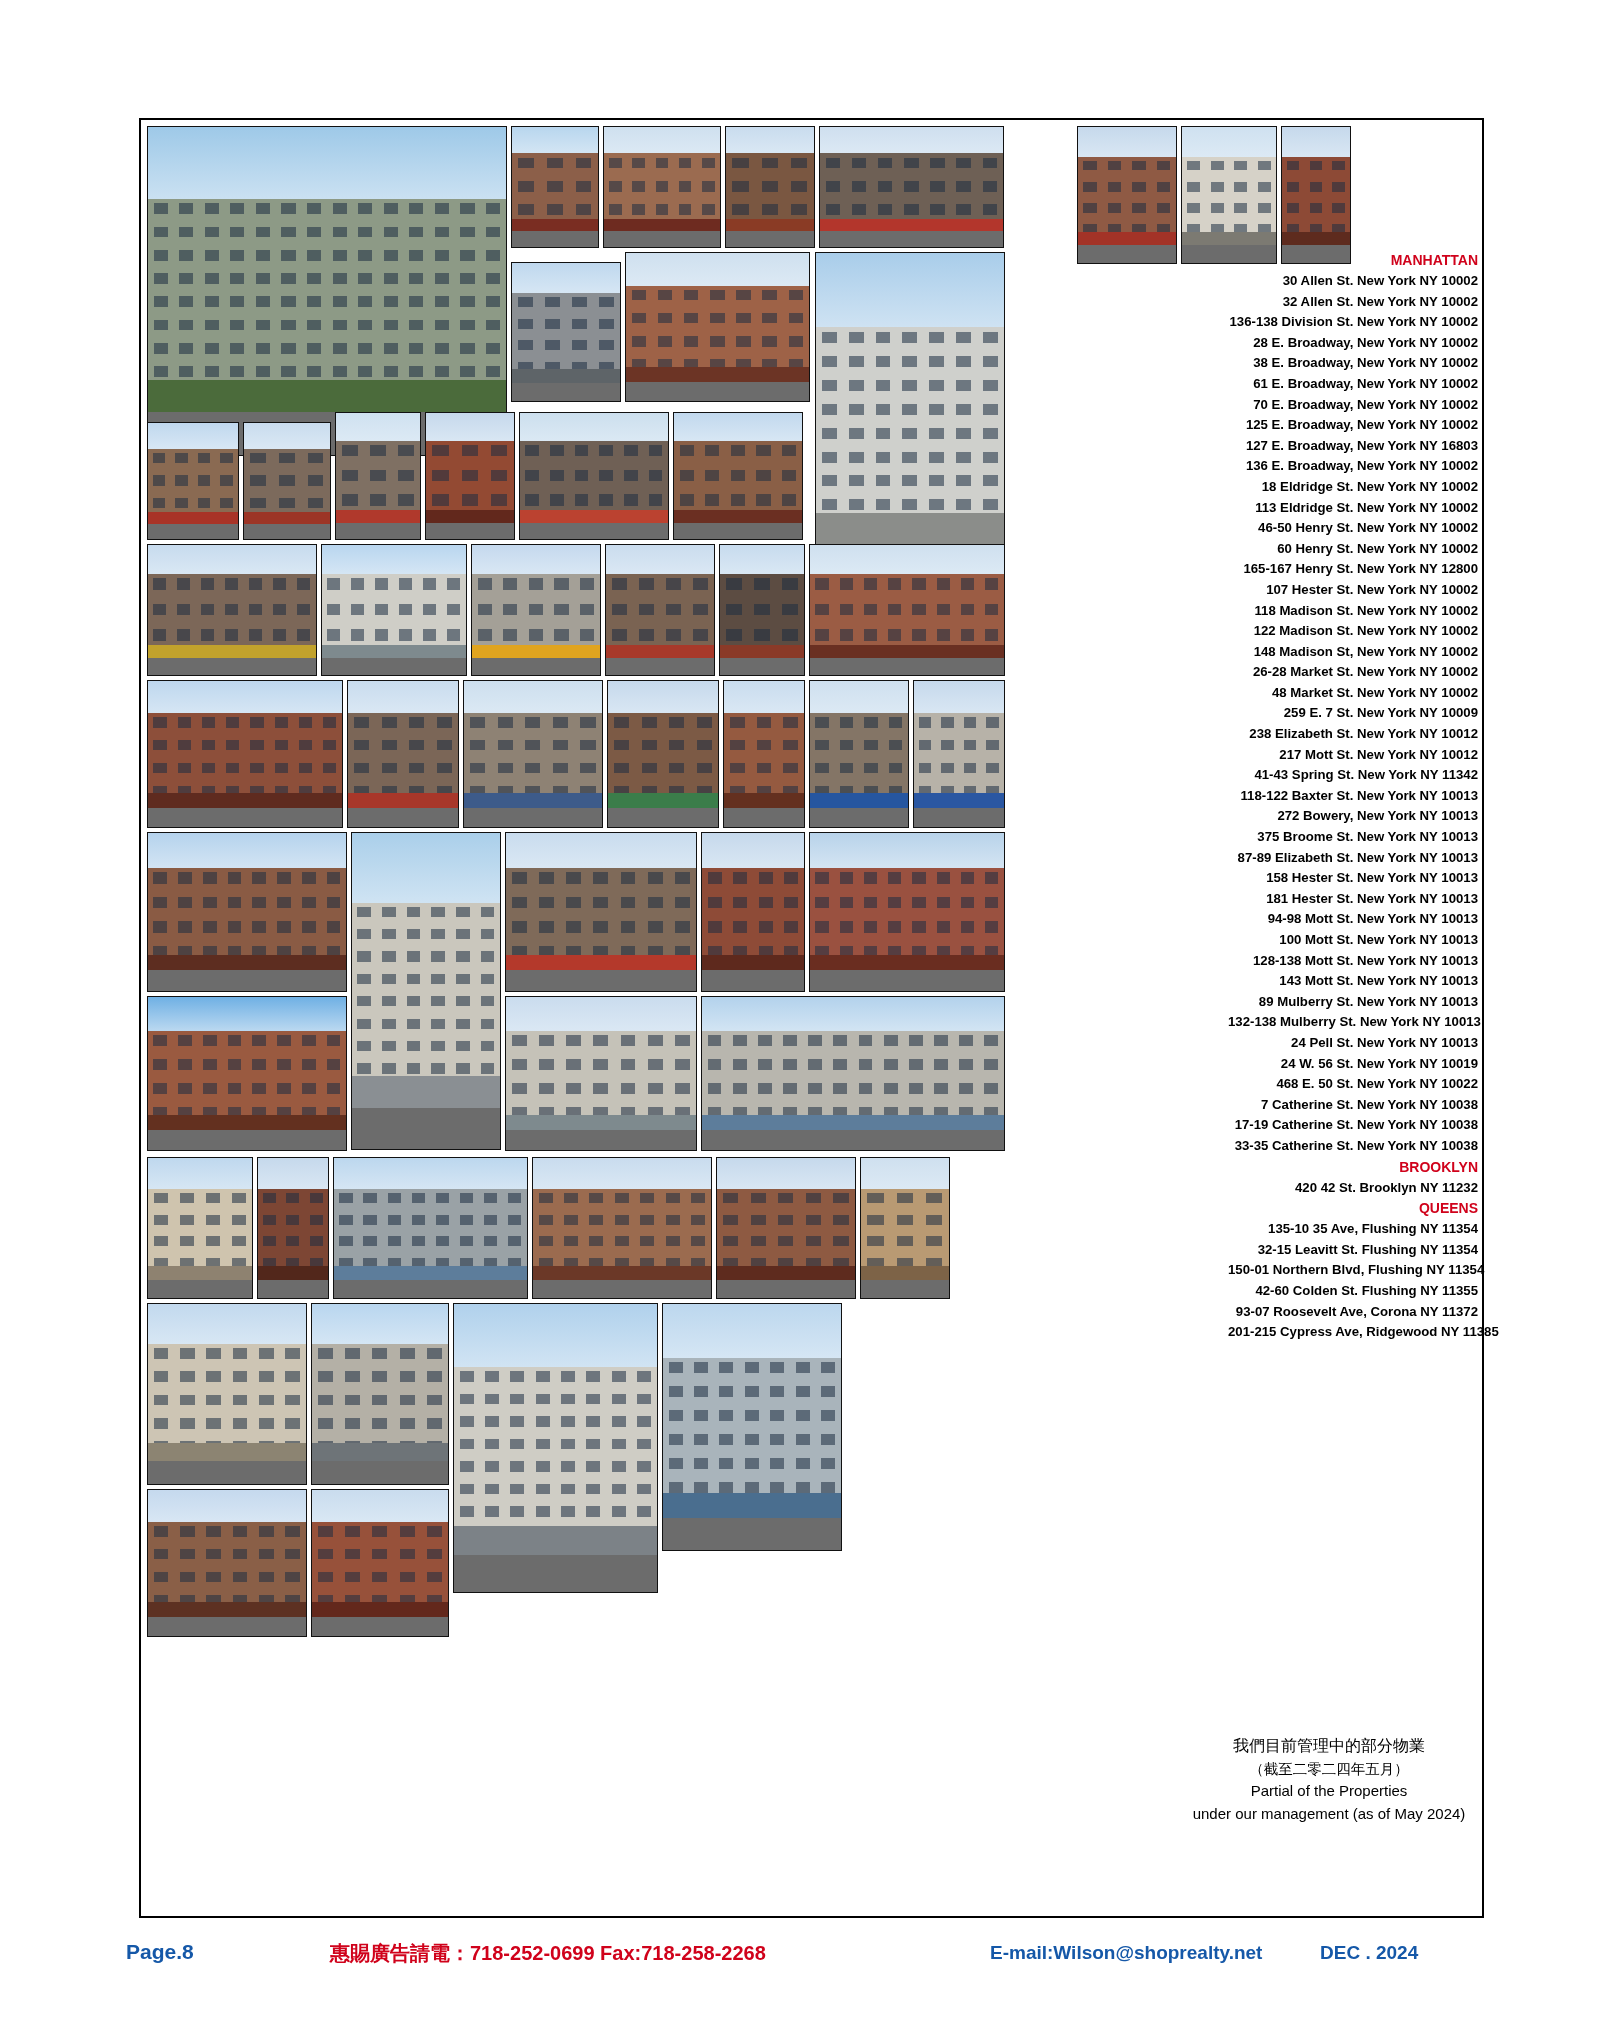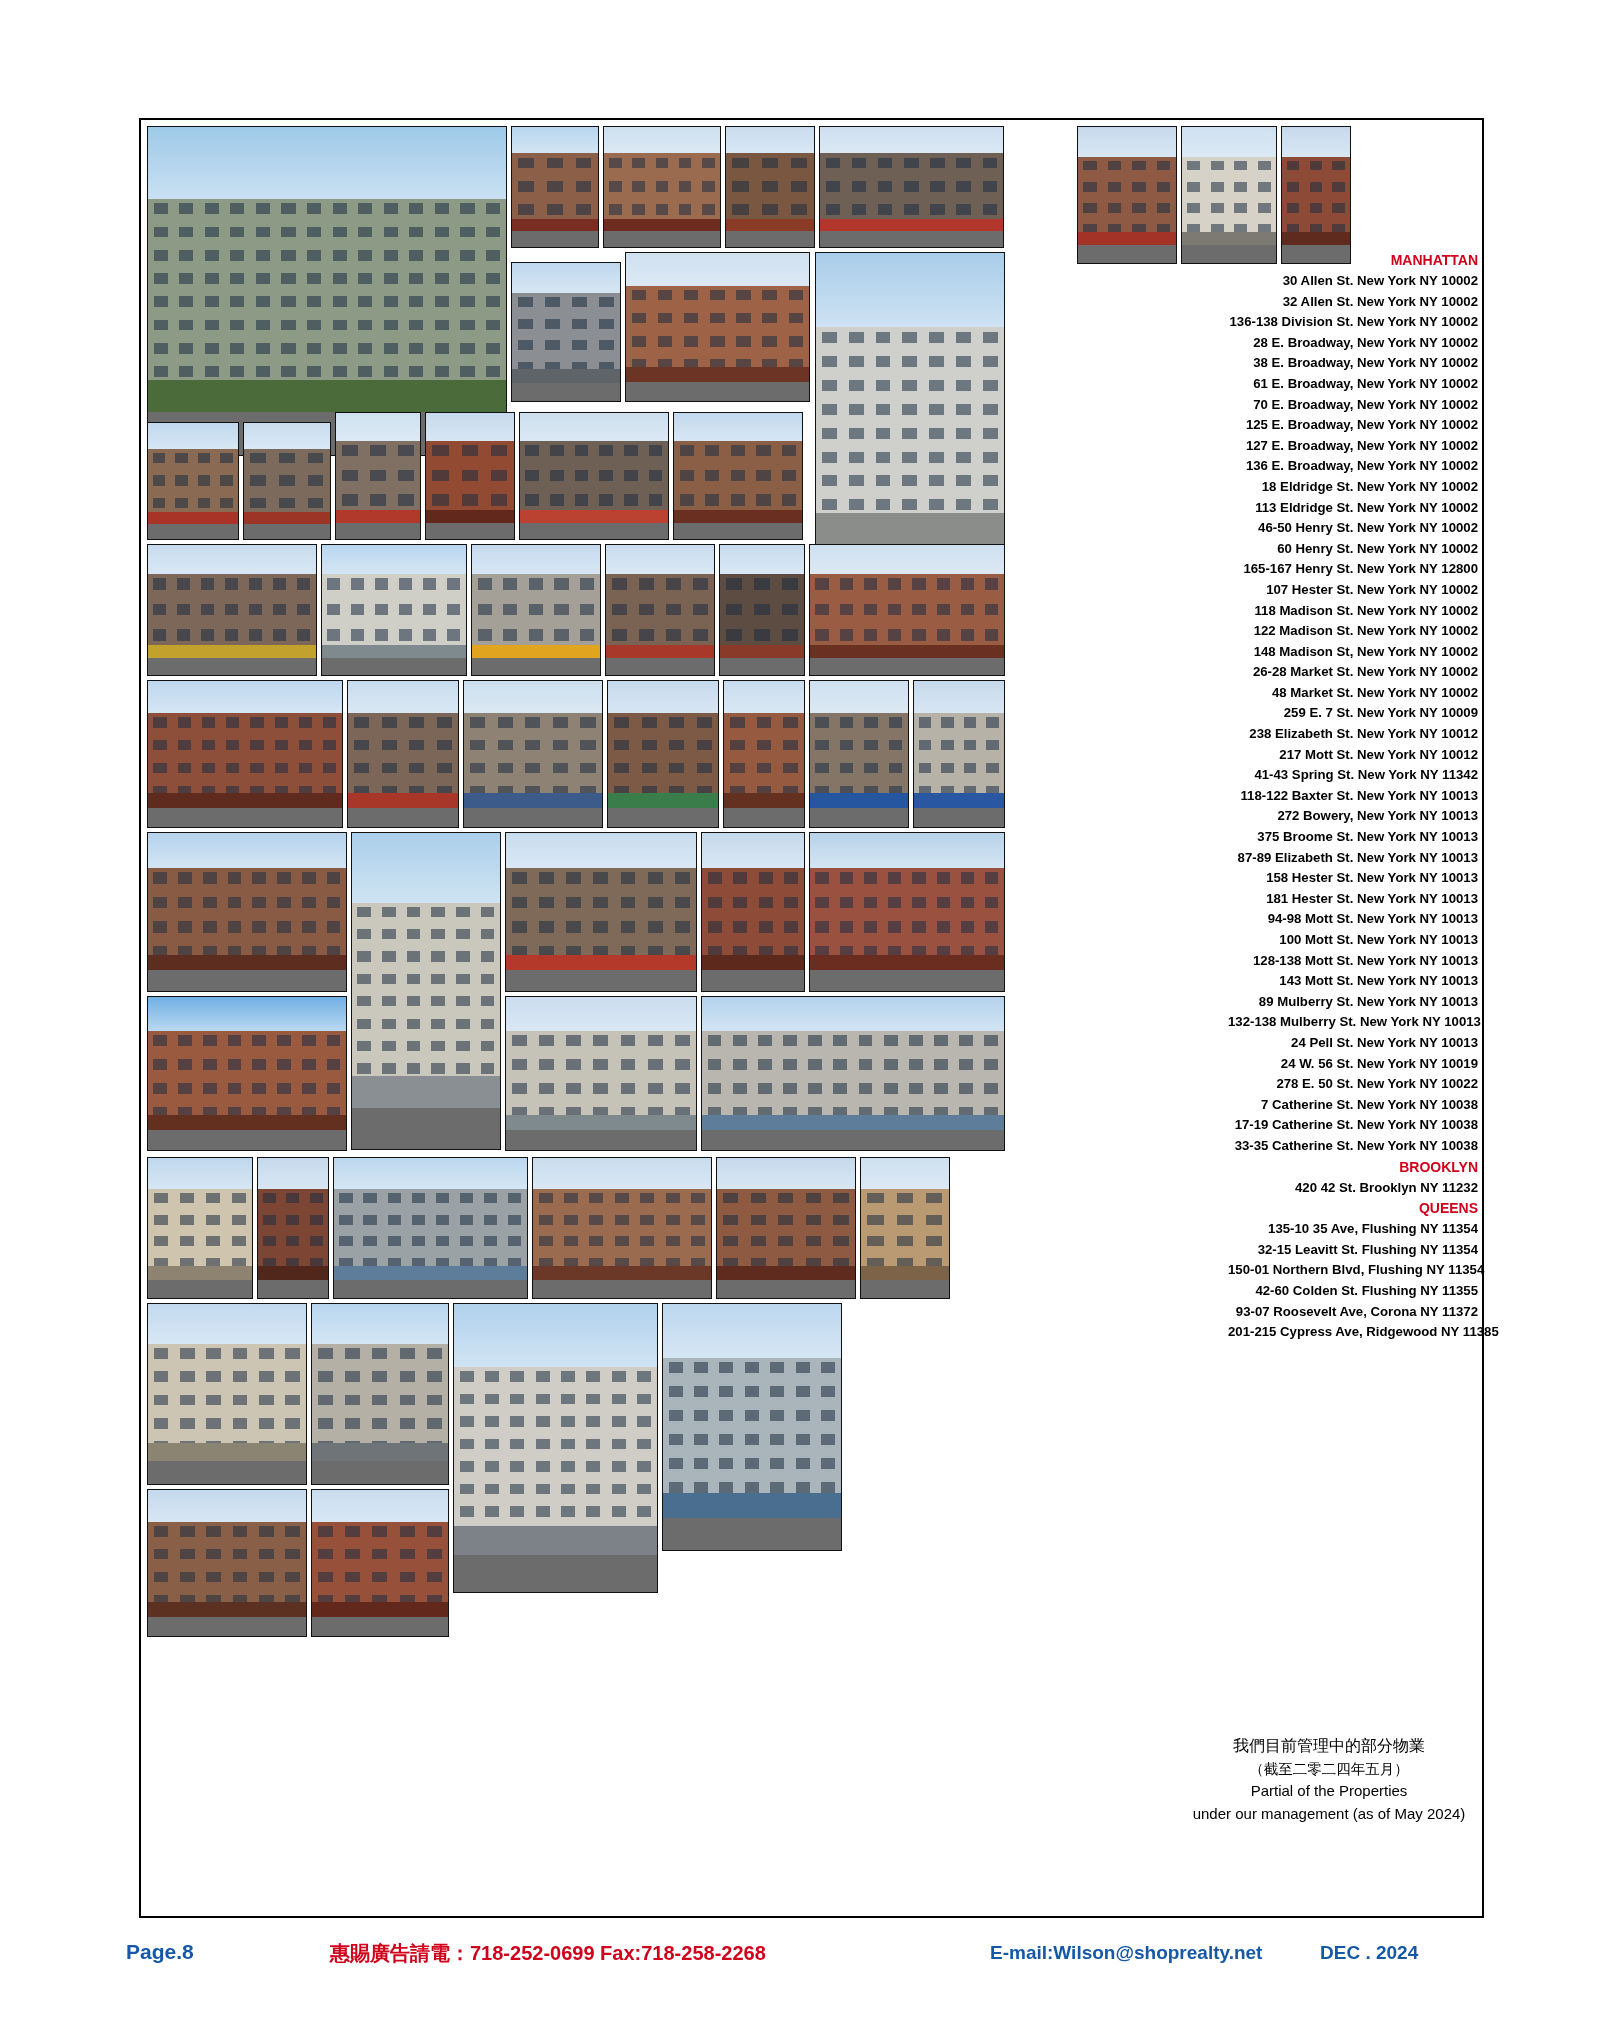--- a/index.html
+++ b/index.html
@@ -2094,21 +2094,21 @@
     <div class="listings" id="listings">
         <div class="city">MANHATTAN</div>
         <div class="addr">30 Allen St. New York NY 10002</div>
         <div class="addr">32 Allen St. New York NY 10002</div>
         <div class="addr">136-138 Division St. New York NY 10002</div>
         <div class="addr">28 E. Broadway, New York NY 10002</div>
         <div class="addr">38 E. Broadway, New York NY 10002</div>
         <div class="addr">61 E. Broadway, New York NY 10002</div>
         <div class="addr">70 E. Broadway, New York NY 10002</div>
         <div class="addr">125 E. Broadway, New York NY 10002</div>
-        <div class="addr">127 E. Broadway, New York NY 10002</div>
+        <div class="addr">127 E. Broadway, New York NY 16803</div>
         <div class="addr">136 E. Broadway, New York NY 10002</div>
         <div class="addr">18 Eldridge St. New York NY 10002</div>
         <div class="addr">113 Eldridge St. New York NY 10002</div>
         <div class="addr">46-50 Henry St. New York NY 10002</div>
         <div class="addr">60 Henry St. New York NY 10002</div>
         <div class="addr">165-167 Henry St. New York NY 12800</div>
         <div class="addr">107 Hester St. New York NY 10002</div>
         <div class="addr">118 Madison St. New York NY 10002</div>
         <div class="addr">122 Madison St. New York NY 10002</div>
         <div class="addr">148 Madison St, New York NY 10002</div>
@@ -2125,21 +2125,21 @@
         <div class="addr">158 Hester St. New York NY 10013</div>
         <div class="addr">181 Hester St. New York NY 10013</div>
         <div class="addr">94-98 Mott St. New York NY 10013</div>
         <div class="addr">100 Mott St. New York NY 10013</div>
         <div class="addr">128-138 Mott St. New York NY 10013</div>
         <div class="addr">143 Mott St. New York NY 10013</div>
         <div class="addr">89 Mulberry St. New York NY 10013</div>
         <div class="addr">132-138 Mulberry St. New York NY 10013</div>
         <div class="addr">24 Pell St. New York NY 10013</div>
         <div class="addr">24 W. 56 St. New York NY 10019</div>
-        <div class="addr">278 E. 50 St. New York NY 10022</div>
+        <div class="addr">468 E. 50 St. New York NY 10022</div>
         <div class="addr">7 Catherine St. New York NY 10038</div>
         <div class="addr">17-19 Catherine St. New York NY 10038</div>
         <div class="addr">33-35 Catherine St. New York NY 10038</div>
         <div class="city">BROOKLYN</div>
         <div class="addr">420 42 St. Brooklyn NY 11232</div>
         <div class="city">QUEENS</div>
         <div class="addr">135-10 35 Ave, Flushing NY 11354</div>
         <div class="addr">32-15 Leavitt St. Flushing NY 11354</div>
         <div class="addr">150-01 Northern Blvd, Flushing NY 11354</div>
         <div class="addr">42-60 Colden St. Flushing NY 11355</div>

